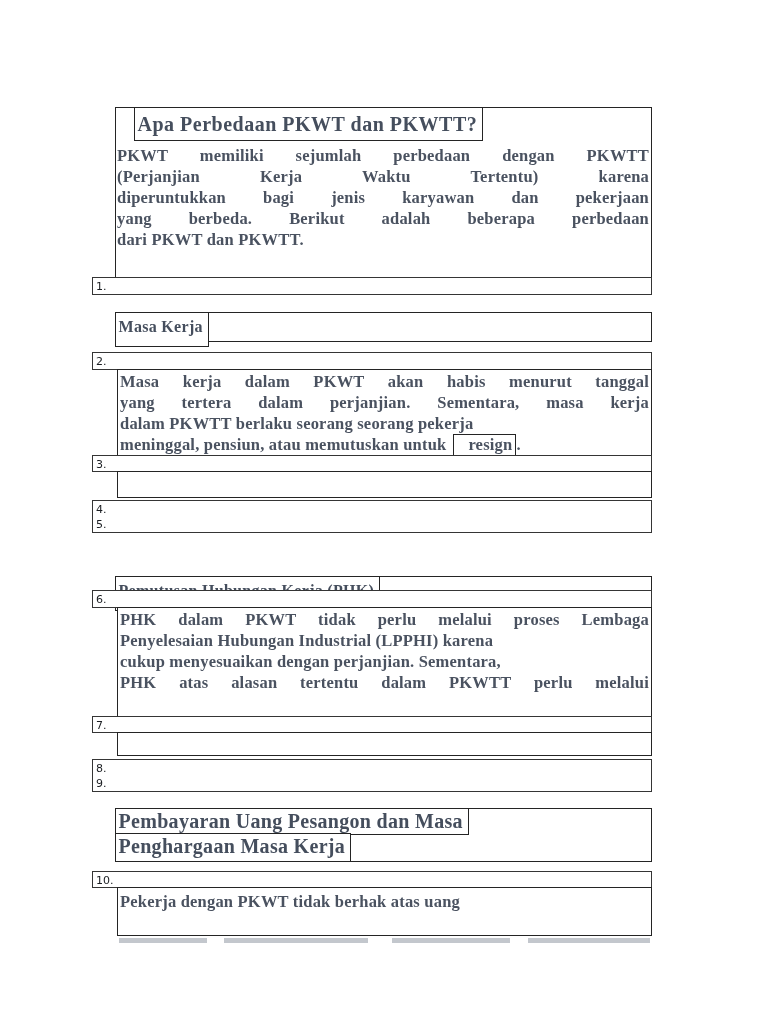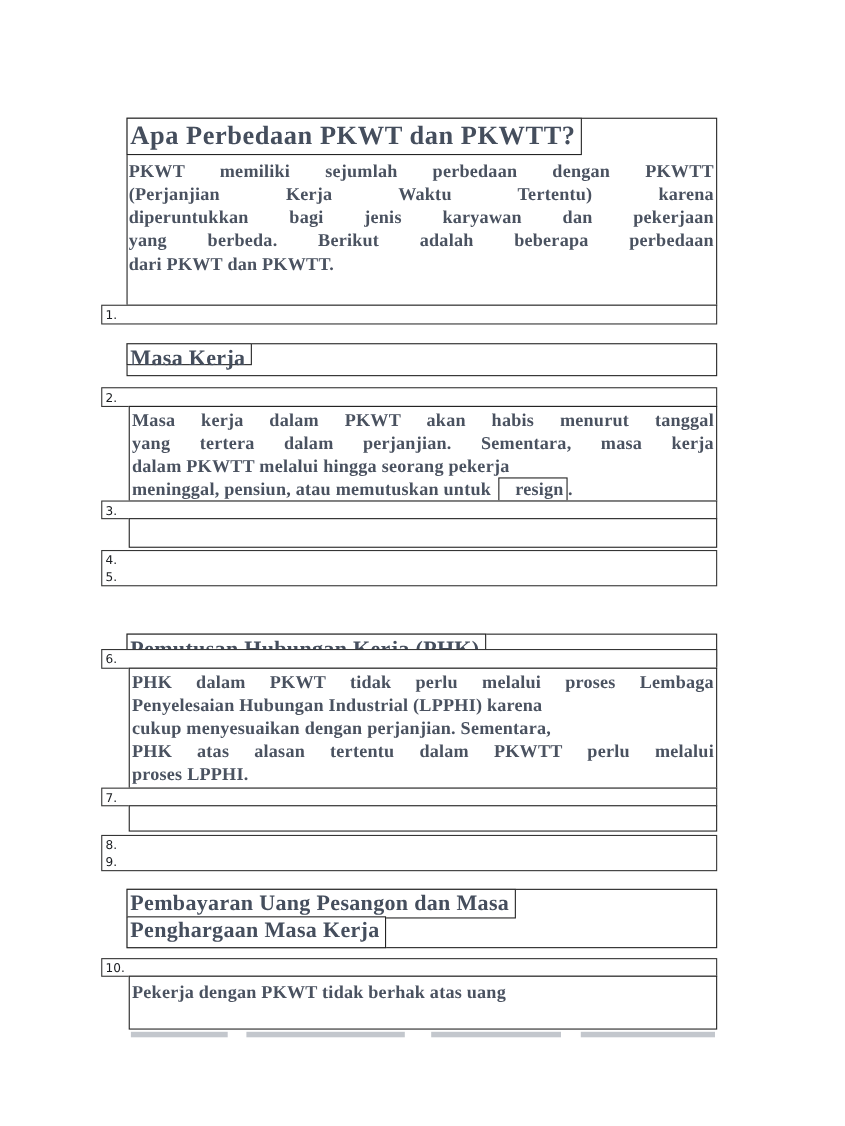--- a/index.html
+++ b/index.html
@@ -14,22 +14,22 @@
     background:#ffffff;font-size:11px;line-height:15px;color:#1a1d21;
     padding:1px 0 0 3px;font-family:"DejaVu Sans",sans-serif;
   }
   
   .hbox{
     position:absolute;left:-1.5px;top:-1.5px;border:1.5px solid #242424;box-sizing:border-box;
     background:#fff;white-space:nowrap;width:-moz-fit-content;width:fit-content;
     font-family:"Liberation Serif","DejaVu Serif",serif;font-weight:bold;color:#454e5d;
     padding:0 5px 0 3px;
   }
-  .title-box{font-size:24px;line-height:32px;height:34px;letter-spacing:0.5px;}
-  .sec-head{font-size:20px;line-height:27px;height:20px;letter-spacing:0.3px;}
+  .title-box{font-size:20px;line-height:32px;height:34px;letter-spacing:0.5px;margin-left:19px;}
+  .sec-head{font-size:16px;line-height:27px;height:35px;letter-spacing:0.3px;}
   .sec-head2{font-size:20px;line-height:25px;height:27px;letter-spacing:0.3px;}
   
   .para{
     font-weight:bold;color:#4a5260;font-size:16.5px;line-height:21px;letter-spacing:0.2px;
     font-family:Liberation Serif, serif;
   }
   .parabox{
     position:absolute;left:117px;width:535px;border:1.5px solid #242424;box-sizing:border-box;
     background:#fff;padding:1px 2px 0 2px;overflow:hidden;
   }
@@ -68,21 +68,21 @@
     </div>
   </div>
 
   <div class="numrow" style="top:352px;height:18px;">
     <span>2.</span>
   </div>
 
   <div class="parabox para" style="top:369px;height:87px;">
     <div class="pline stretch">Masa kerja dalam PKWT akan habis menurut tanggal</div>
     <div class="pline stretch">yang tertera dalam perjanjian. Sementara, masa kerja</div>
-    <div class="pline">dalam PKWTT melalui hingga seorang pekerja</div>
+    <div class="pline">dalam PKWTT berlaku seorang seorang pekerja</div>
     <div class="pline"><span>meninggal, pensiun, atau memutuskan untuk</span><span class="resign-box">resign</span><span>.</span></div>
   </div>
 
   <div class="numrow" style="top:455px;height:17px;">
     <span>3.</span>
   </div>
 
   <div class="emptyrow" style="top:471px;height:27px;"></div>
 
   <div class="numrow" style="top:500px;height:33px;">
@@ -98,21 +98,20 @@
 
   <div class="numrow" style="top:590px;height:18px;">
     <span>6.</span>
   </div>
 
   <div class="parabox para" style="top:607px;height:110px;">
     <div class="pline stretch">PHK dalam PKWT tidak perlu melalui proses Lembaga</div>
     <div class="pline">Penyelesaian Hubungan Industrial (LPPHI) karena</div>
     <div class="pline">cukup menyesuaikan dengan perjanjian. Sementara,</div>
     <div class="pline stretch">PHK atas alasan tertentu dalam PKWTT perlu melalui</div>
-    <div class="pline">proses LPPHI.</div>
   </div>
 
   <div class="numrow" style="top:716px;height:17px;">
     <span>7.</span>
   </div>
 
   <div class="emptyrow" style="top:732px;height:24px;"></div>
 
   <div class="numrow" style="top:759px;height:33px;">
     <div>8.</div>

